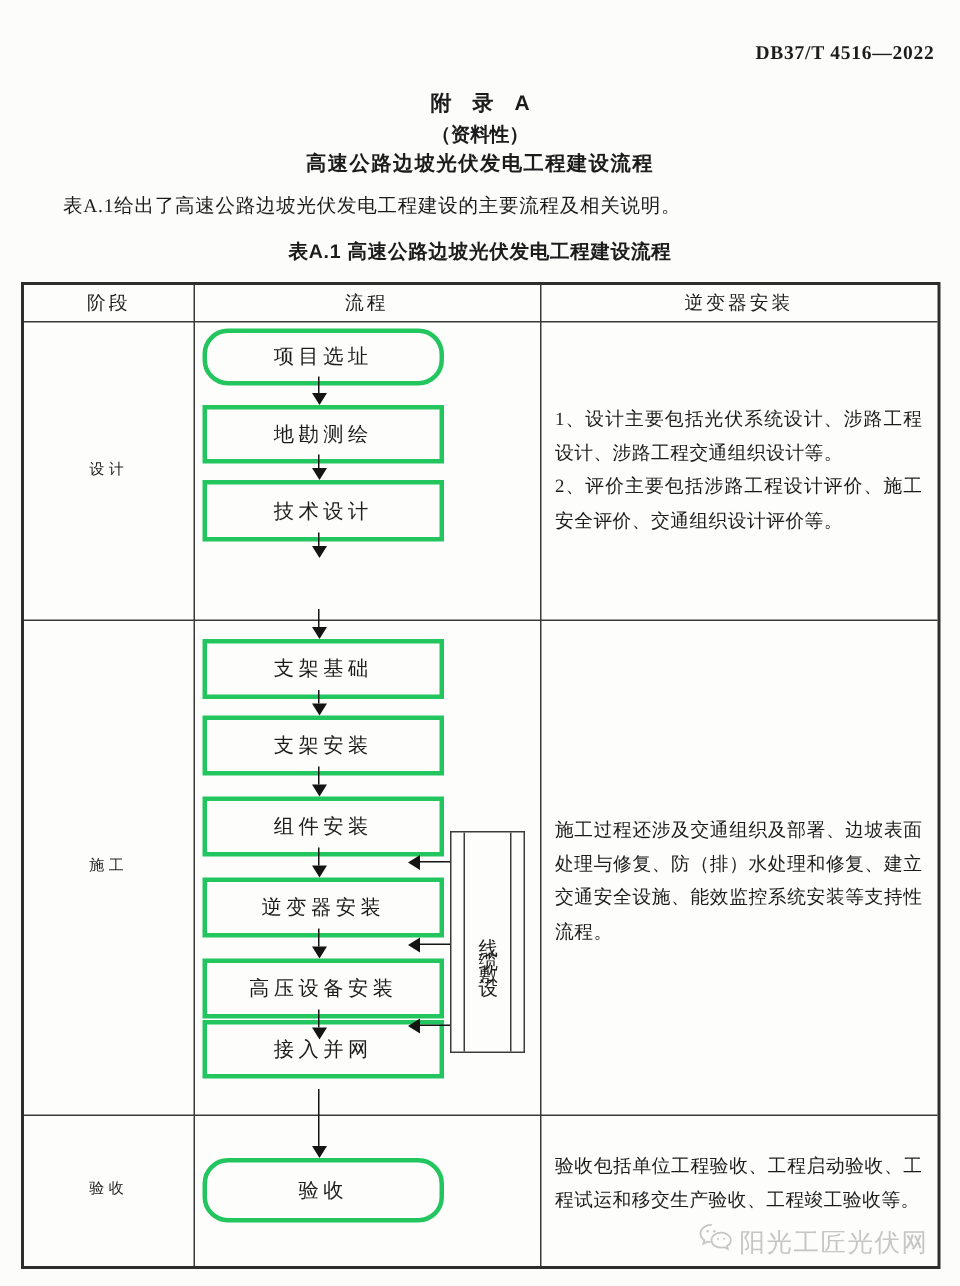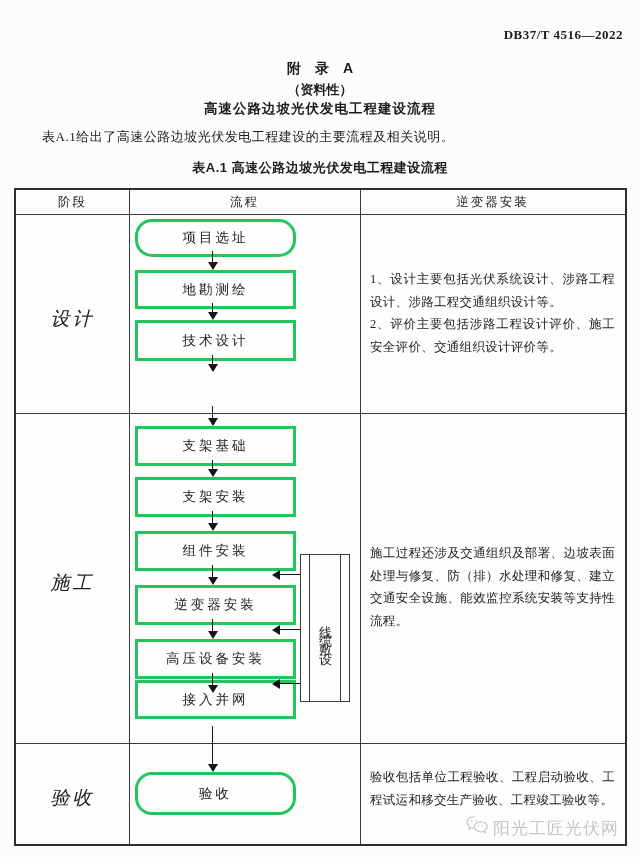--- a/index.html
+++ b/index.html
@@ -32,21 +32,21 @@
   }
   .vline,.hline{position:absolute; background:#3a3a3a;}
   .vline{width:1px; top:0; height:654px;}
   .hline{height:1px; left:0; width:609px;}
   .th{
     position:absolute; top:0; height:24px; line-height:24px;
     text-align:center; font-size:12.5px; letter-spacing:2px;
   }
   .stage{
     position:absolute; left:0; width:113px; text-align:center;
-    font-size:19px; letter-spacing:3px;font-style:italic;
+    font-size:10px; letter-spacing:3px;
   }
   .notes{
     position:absolute; left:345px; width:263px; box-sizing:border-box;
     padding:0 9px; font-size:12.5px; line-height:22.5px;
     text-align:justify; letter-spacing:0.3px;
   }
   .notes p{margin:0;}
 
   
   .flow-box{

